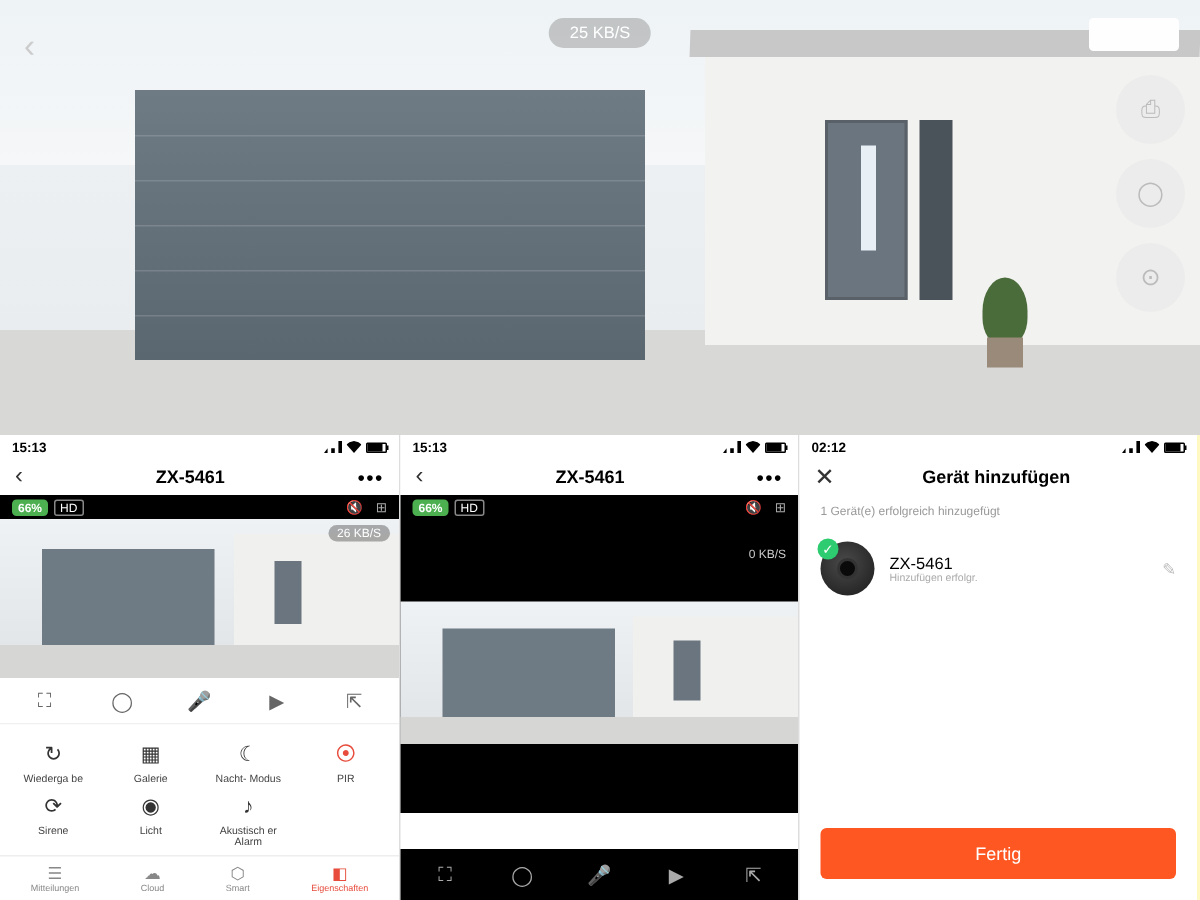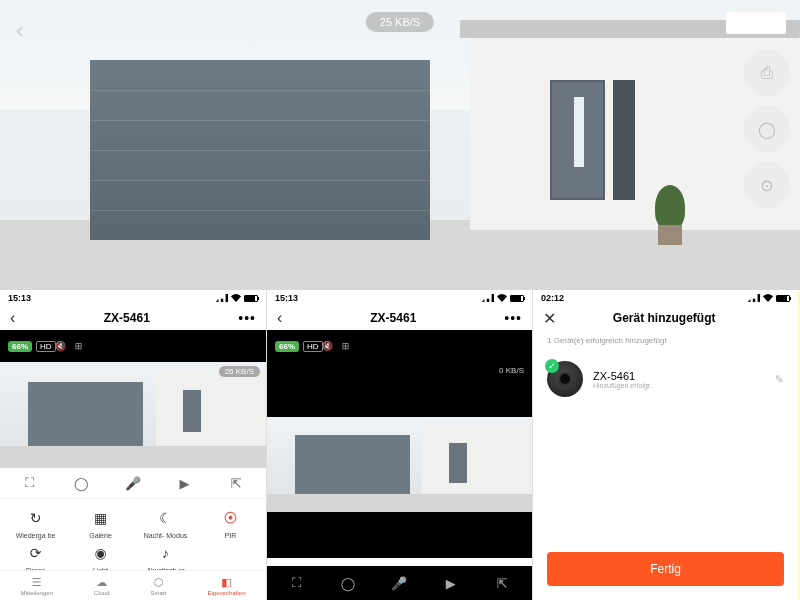--- a/index.html
+++ b/index.html
@@ -39,21 +39,21 @@
   .batt { width: 14px; height: 7px; border: 1px solid #000; border-radius: 1px; position: relative; }
   .batt::after { content: ''; position: absolute; right: -2px; top: 1px; width: 1px; height: 3px; background: #000; }
   .batt-fill { width: 80%; height: 100%; background: #000; }
   
   .nav-bar { display: flex; justify-content: space-between; align-items: center; padding: 4px 10px; height: 24px; background: #fff; }
   .nav-back { font-size: 16px; color: #333; }
   .nav-title { font-size: 12px; font-weight: 600; }
   .nav-more { font-size: 14px; letter-spacing: 1px; }
   .nav-close { font-size: 16px; color: #333; }
   
-  .cam-bar { display: flex; justify-content: flex-start; align-items: center; background: #000; color: #fff; padding: 4px 8px; height: 32px; font-size: 9px; }
+  .cam-bar { display: flex; justify-content: space-between; align-items: center; background: #000; color: #fff; padding: 4px 8px; height: 16px; font-size: 9px; }
   .cam-left { display: flex; align-items: center; gap: 4px; }
   .batt-badge { background: #4caf50; color: #fff; padding: 1px 4px; border-radius: 3px; font-size: 8px; font-weight: 600; }
   .hd-badge { border: 1px solid #888; padding: 0 3px; border-radius: 2px; font-size: 8px; }
   .cam-right { display: flex; gap: 8px; color: #aaa; }
   
   .cam-feed { position: relative; background: #000; text-align: right; }
   .cam-feed.p1 { height: 106px; }
   .cam-feed.p2 { height: 196px; }
   .mini-scene { position: absolute; background: linear-gradient(180deg, #eef2f5, #e0e3e6); }
   .p1 .mini-scene { inset: 0; }
@@ -64,21 +64,21 @@
   .mini-door { position: absolute; background: #6b7580; }
   .p1 .mini-door { right: 65px; top: 28px; width: 18px; height: 42px; }
   .p2 .mini-door { right: 65px; top: 26px; width: 18px; height: 40px; }
   .mini-wall { position: absolute; background: #f0f0ee; }
   .p1 .mini-wall { right: 0; top: 10px; width: 110px; height: 75px; }
   .p2 .mini-wall { right: 0; top: 10px; width: 110px; height: 68px; }
   .mini-ground { position: absolute; bottom: 0; left: 0; right: 0; background: #d6d6d4; }
   .p1 .mini-ground { height: 22px; }
   .p2 .mini-ground { height: 18px; }
   .rate-chip { position: absolute; top: 4px; right: 6px; background: rgba(120,120,120,0.6); color: #fff; padding: 1px 6px; border-radius: 8px; font-size: 8px; }
-  .rate-text { position: absolute; top: 4px; right: 8px; color: #ccc; font-size: 8px; }
+  .rate-text { position: absolute; top: 19px; right: 8px; color: #ccc; font-size: 8px; }
   
   .ctrl-row { display: flex; justify-content: space-around; align-items: center; background: #fff; padding: 6px 4px; border-bottom: 1px solid #f0f0f0; }
   .ctrl-row.dark { background: #000; border: none; }
   .ctrl-ic { width: 18px; height: 18px; color: #666; display: flex; align-items: center; justify-content: center; font-size: 13px; }
   .ctrl-row.dark .ctrl-ic { color: #aaa; }
   
   .feat-grid { display: grid; grid-template-columns: repeat(4, 1fr); gap: 2px; background: #fff; padding: 8px 4px; }
   .feat { display: flex; flex-direction: column; align-items: center; gap: 3px; }
   .feat-ic { width: 22px; height: 22px; display: flex; align-items: center; justify-content: center; font-size: 14px; color: #333; }
   .feat-ic.red { color: #e74c3c; }
@@ -283,21 +283,21 @@
       <div class="status-icons">
           <div class="sig"></div>
           <div class="wifi"></div>
           <div class="batt">
             <div class="batt-fill"></div>
           </div>
         </div>
     </div>
     <div class="nav-bar">
       <span class="nav-close">✕</span>
-      <span class="add-title">Gerät hinzugefügt</span>
+      <span class="add-title">Gerät hinzufügen</span>
       <span style="width:16px"></span>
     </div>
     <div class="add-sub">1 Gerät(e) erfolgreich hinzugefügt</div>
     <div class="dev-row">
       <div class="dev-icon">
         <div class="dev-lens"></div>
         <div class="dev-check">✓</div>
       </div>
       <div class="dev-info">
         <div class="dev-name">ZX-5461</div>

